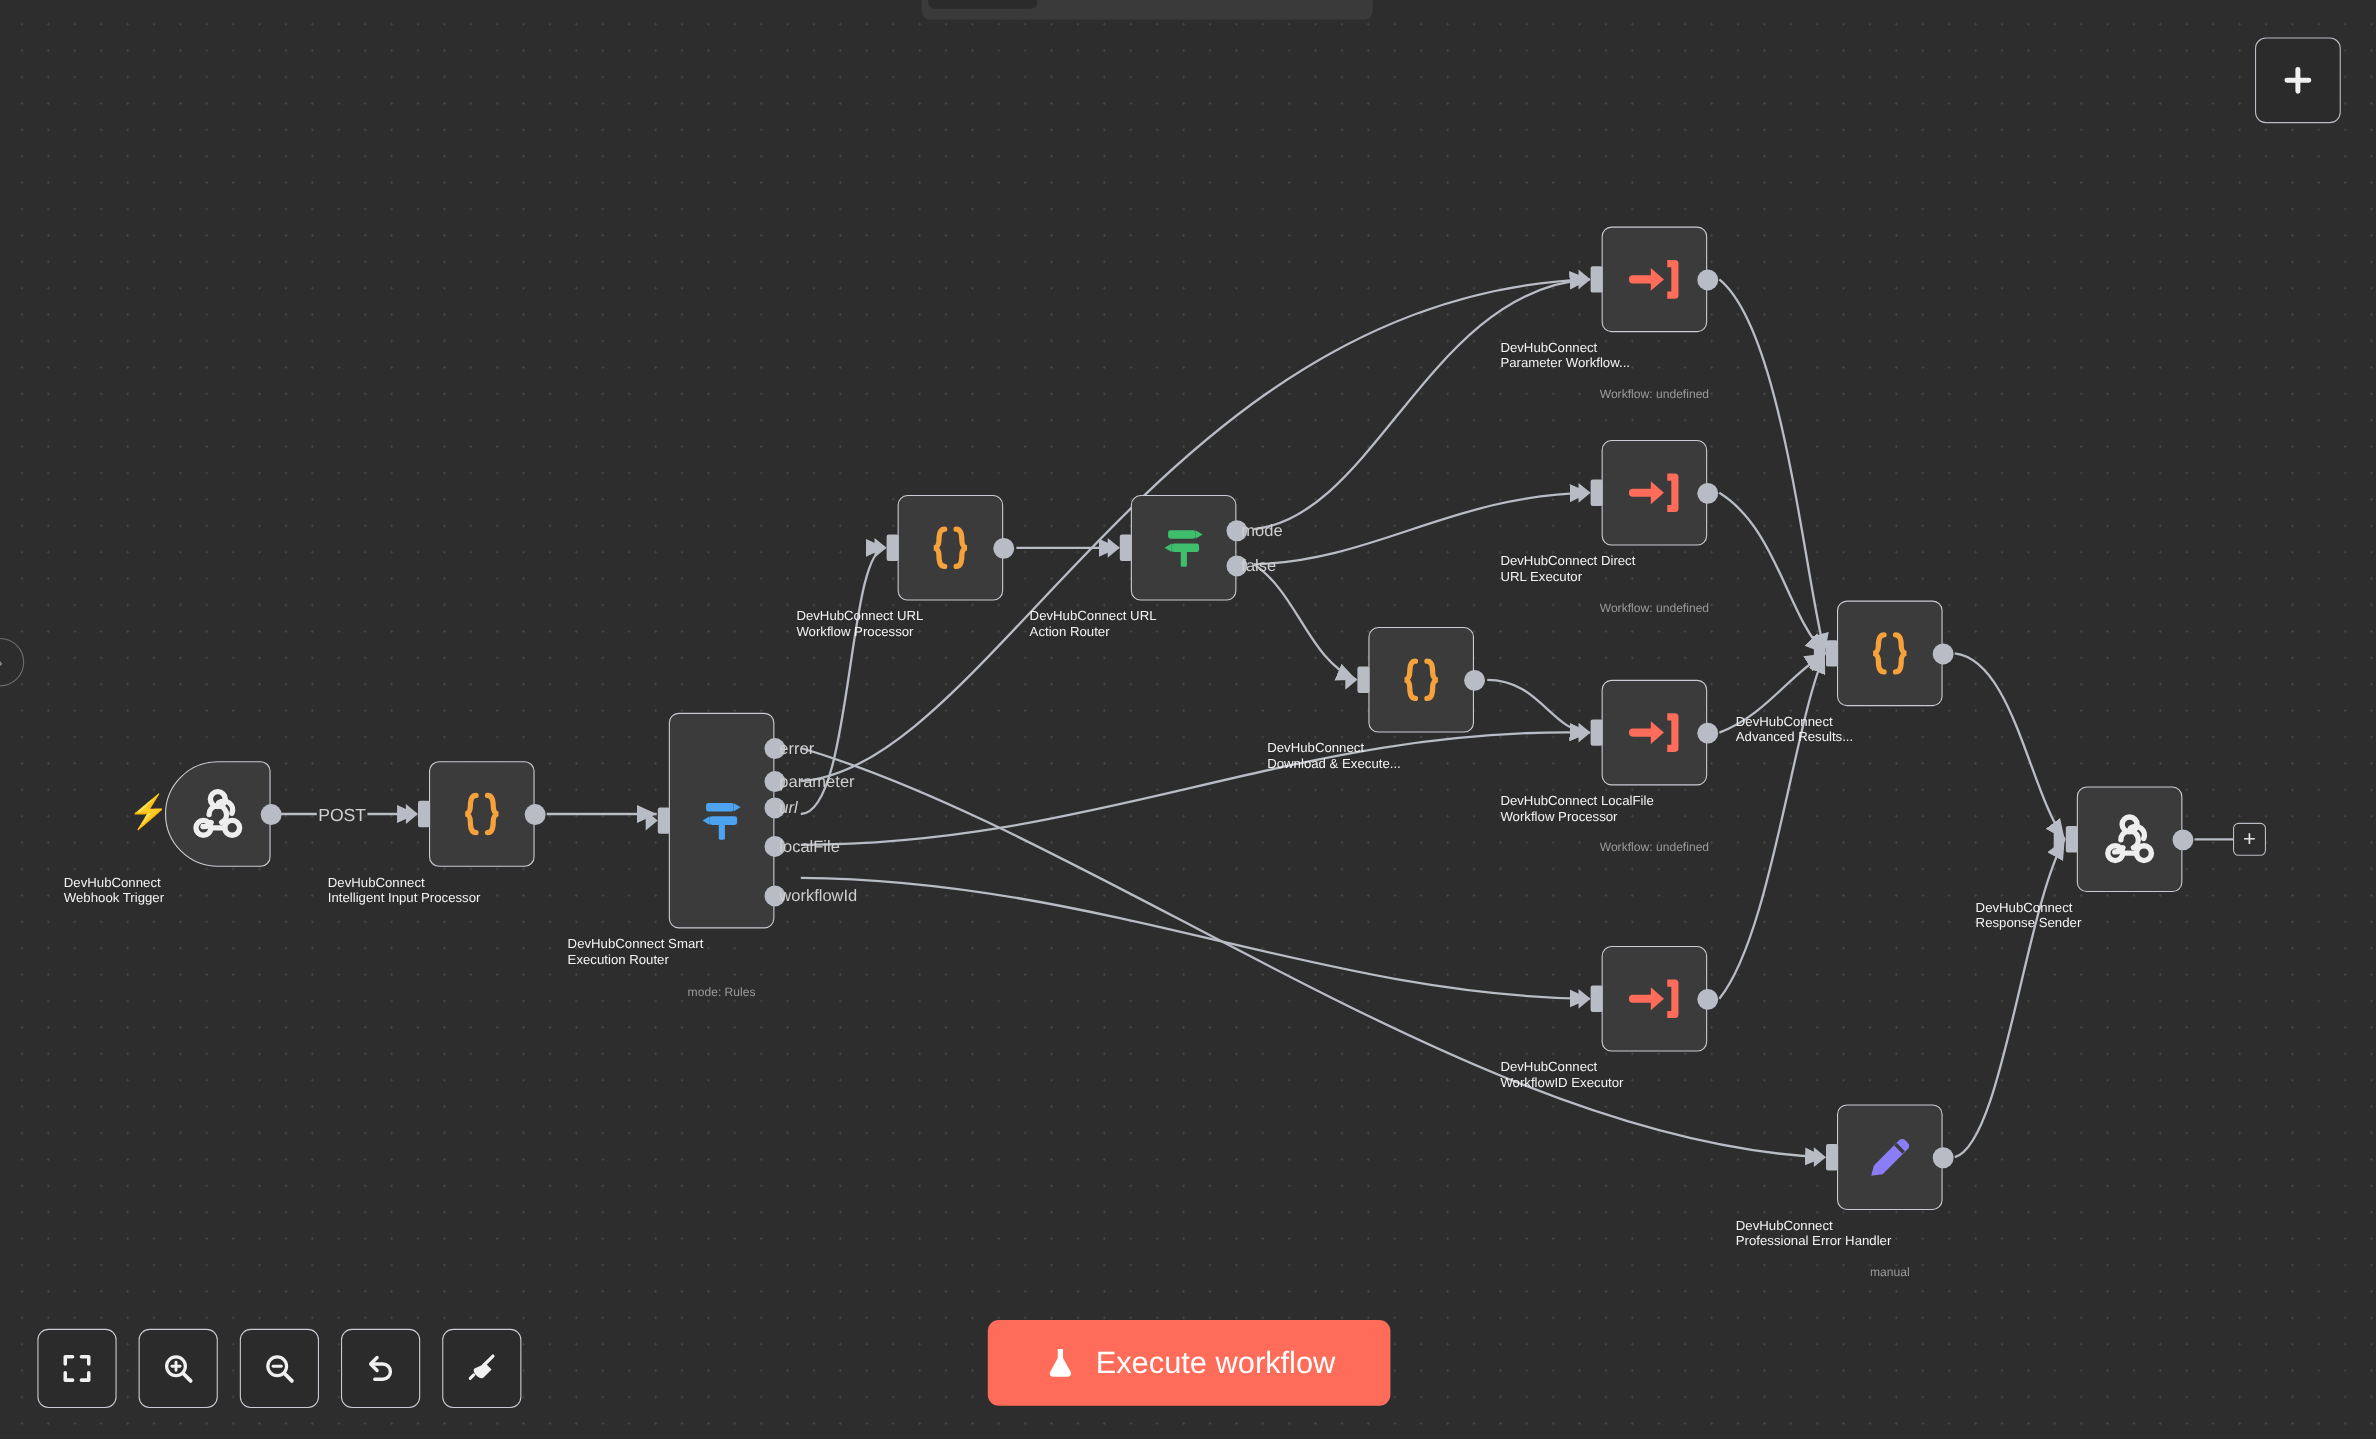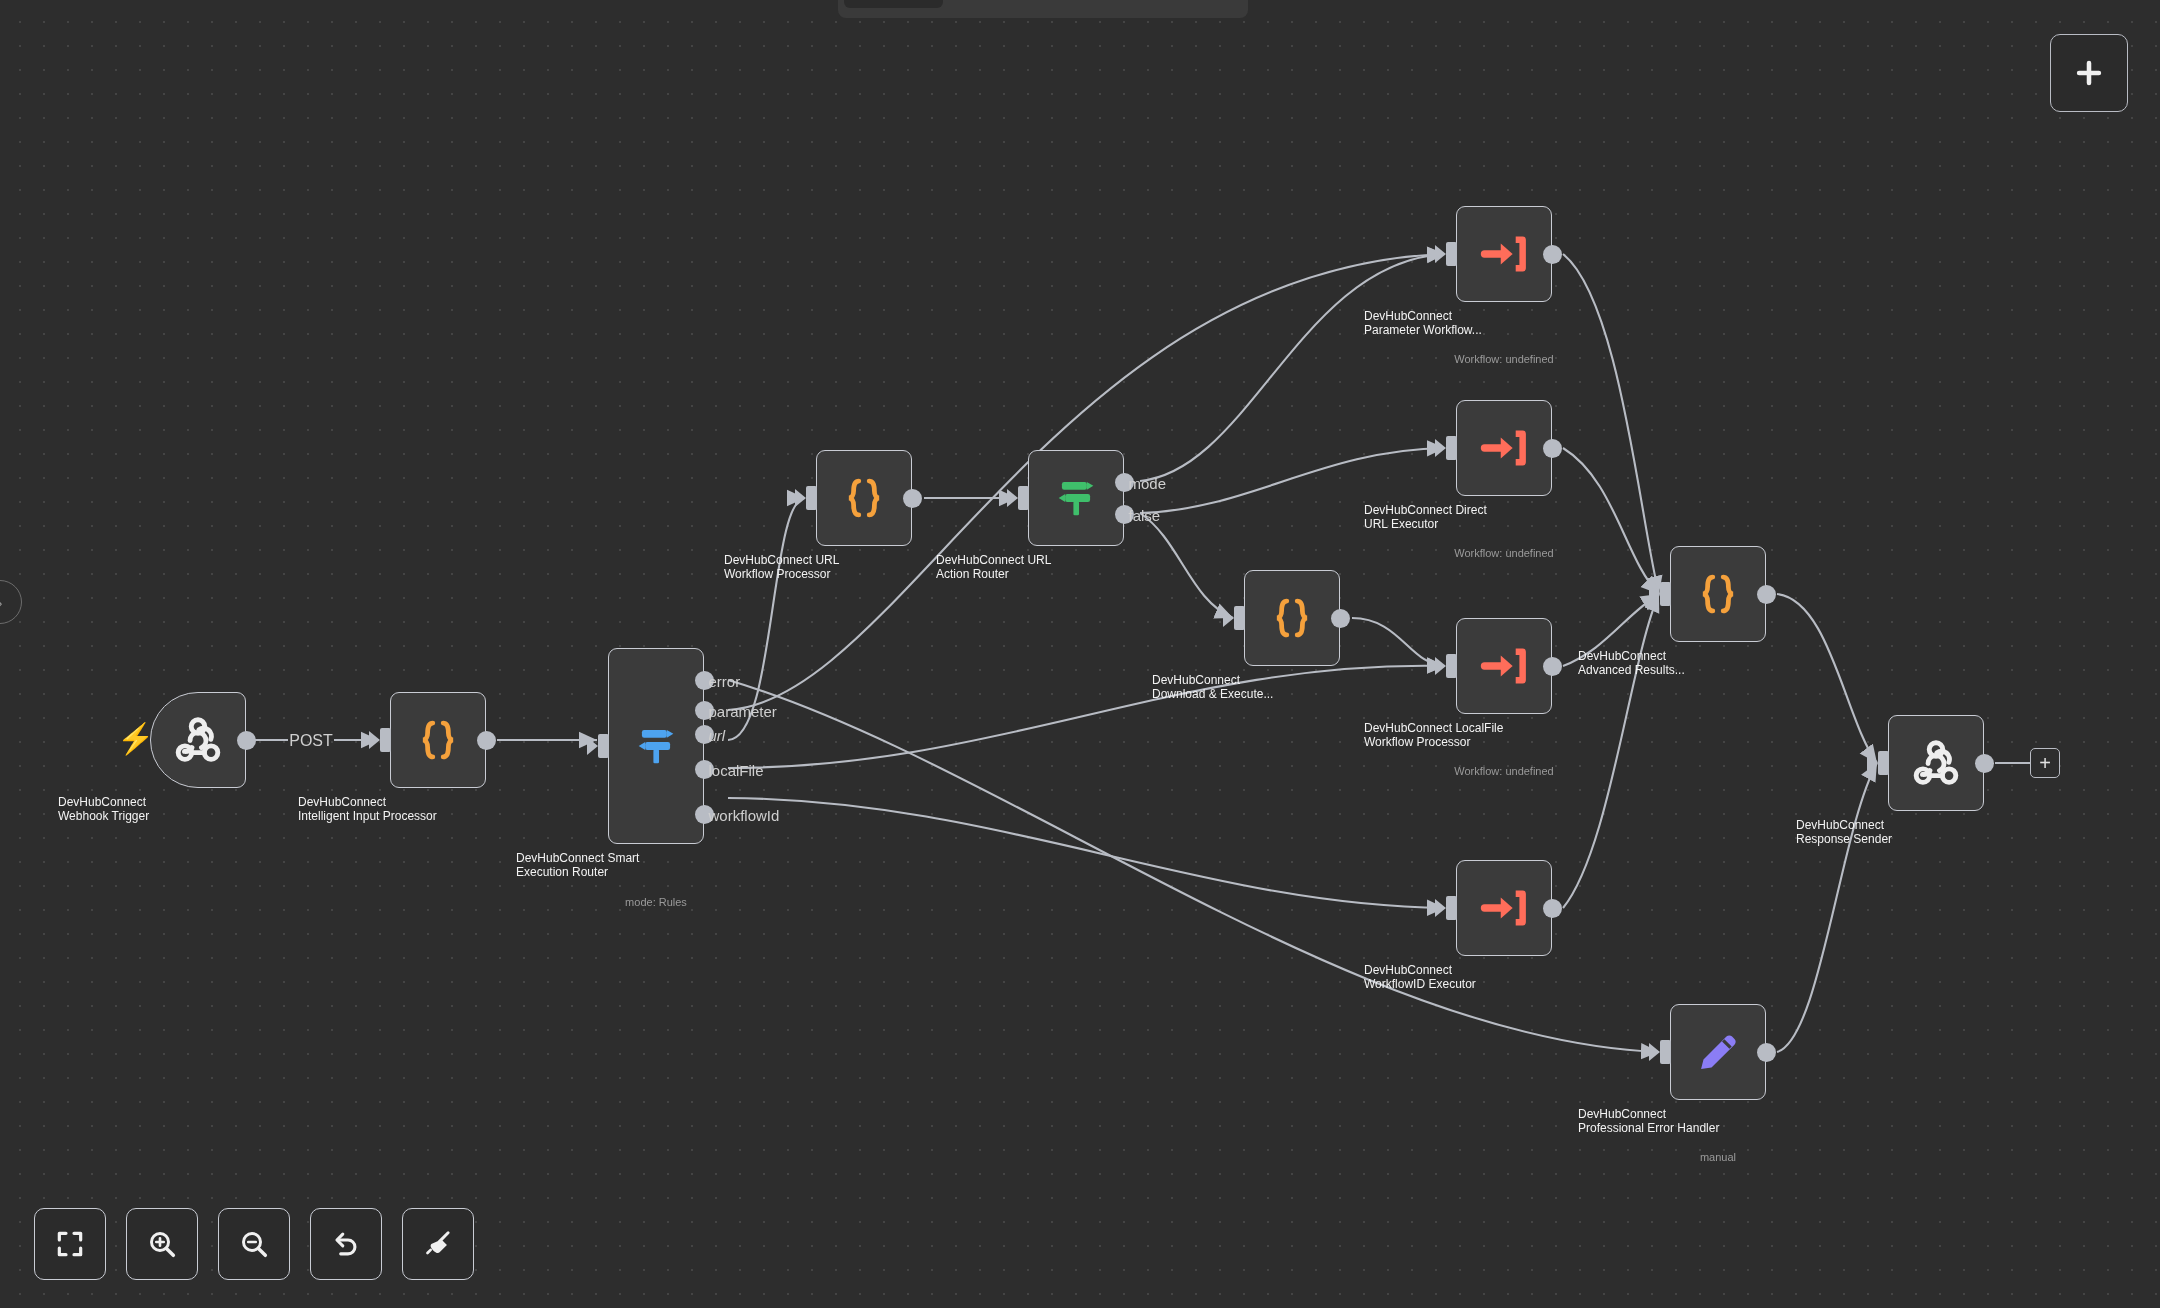--- a/index.html
+++ b/index.html
@@ -491,14 +491,20 @@
     </div>
     <div class="tbtn">
       <svg width="32" height="32" viewBox="0 0 24 24">
         <path d="M19.6 3.6L13 10.2" stroke="#f0f0f0" stroke-width="2.2" stroke-linecap="round"></path>
         <path d="M14.6 8.6l4.1 4.1-5.5 5.5c-1.2 1.2-3.2.2-4.8-1.4-1.6-1.6-2.6-3.6-1.4-4.8z" fill="#f0f0f0"></path>
         <path d="M6.5 16.4l-2.4 2.4" stroke="#f0f0f0" stroke-width="2" stroke-linecap="round"></path>
       </svg>
     </div>
   </div>
 
+  <div id="execute-btn">
+    <svg width="32" height="34" viewBox="0 0 24 24">
+      <path d="M9.2 2.6h5.6M10.2 2.6v6.1L5 18.2c-.8 1.4.2 3.2 1.9 3.2h10.2c1.7 0 2.7-1.8 1.9-3.2L13.8 8.7V2.6z" fill="#ffffff"></path>
+    </svg>
+    <span class="lbl">Execute workflow</span>
+  </div>
 
 </div>
 
 </body></html>

